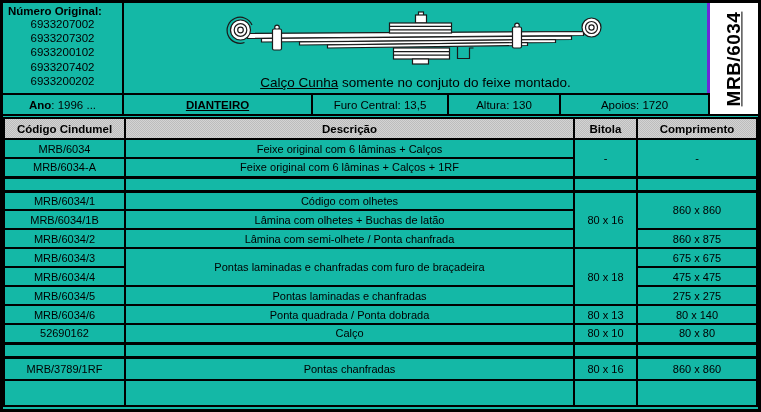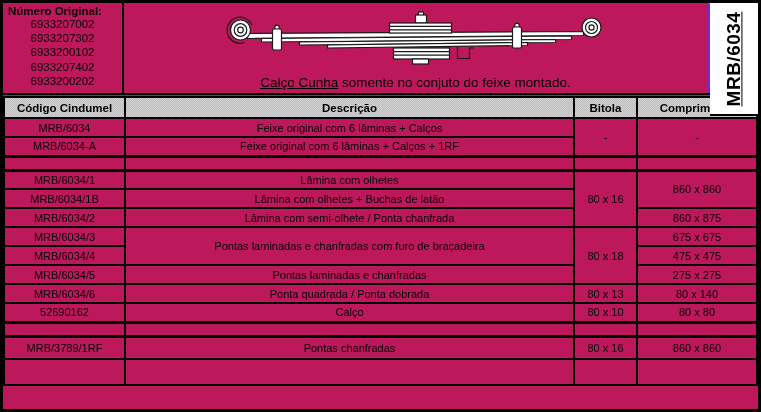--- a/index.html
+++ b/index.html
@@ -1,18 +1,18 @@
 <!DOCTYPE html>
 <html><head>
 <meta charset="utf-8">
 <style>
   html,body{margin:0;padding:0;background:#e8e8e8;}
   .sheet{
     position:relative;width:761px;height:412px;box-sizing:border-box;
-    background:#be185d;border:3px solid #000;
+    background:#14b8a6;border:3px solid #000;
     font-family:"Liberation Sans","DejaVu Sans",sans-serif;color:#000;
     overflow:hidden;
   }
   .upper{position:relative;}
   .band1{display:flex;height:92px;box-sizing:border-box;border-bottom:2px solid #000;}
   .band1>div,.band2>div{box-sizing:border-box;}
   .cell-numero{width:121px;border-right:2px solid #000;padding:2px 2px;text-align:center;}
   .cell-numero .lbl{font-weight:bold;font-size:11.5px;text-align:left;padding-left:3px;}
   .cell-numero .num{font-size:11.5px;line-height:14.2px;}
   .cell-aplicacao{width:189px;border-right:2px solid #000;padding:1px 3px;font-size:11.3px;line-height:14.3px;}
@@ -102,20 +102,31 @@
           <circle cx="372" cy="24.5" r="6"></circle>
           <circle cx="372" cy="24.5" r="2.6"></circle>
         </svg>
         <div class="caption">
           <span class="u">Calço Cunha</span><span> somente no conjuto do feixe montado.</span>
         </div>
       </div>
       <div class="mrb-spacer"></div>
     </div>
 
+    <div class="band2">
+      <div class="cell-ano">
+        <span class="b">Ano</span>
+          <span>: 1996 ...</span>
+      </div>
+      <div class="cell-dianteiro">DIANTEIRO</div>
+      <div class="cell-furo">Furo Central: 13,5</div>
+      <div class="cell-altura">Altura: 130</div>
+      <div class="cell-apoios">Apoios: 1720</div>
+      <div class="mrb-spacer"></div>
+    </div>
 
     <div class="mrb-cell">
       <div class="mrb-text">MRB/6034</div>
     </div>
   </div>
 
   <table class="parts">
     <colgroup>
         <col style="width:121px">
         <col style="width:449px">
@@ -140,21 +151,21 @@
       <td class="l">Feixe original com 6 lâminas + Calços + 1RF</td>
     </tr>
     <tr class="empty">
       <td class="c"></td>
       <td class="l"></td>
       <td class="c"></td>
       <td class="c"></td>
     </tr>
     <tr class="r">
       <td class="c">MRB/6034/1</td>
-      <td class="l">Lâmina com olhetes</td>
+      <td class="l">Código com olhetes</td>
       <td class="c" rowspan="3">80 x 16</td>
       <td class="c" rowspan="2">860 x 860</td>
     </tr>
     <tr class="r">
       <td class="c">MRB/6034/1B</td>
       <td class="l">Lâmina com olhetes + Buchas de latão</td>
     </tr>
     <tr class="r">
       <td class="c">MRB/6034/2</td>
       <td class="l">Lâmina com semi-olhete / Ponta chanfrada</td>

